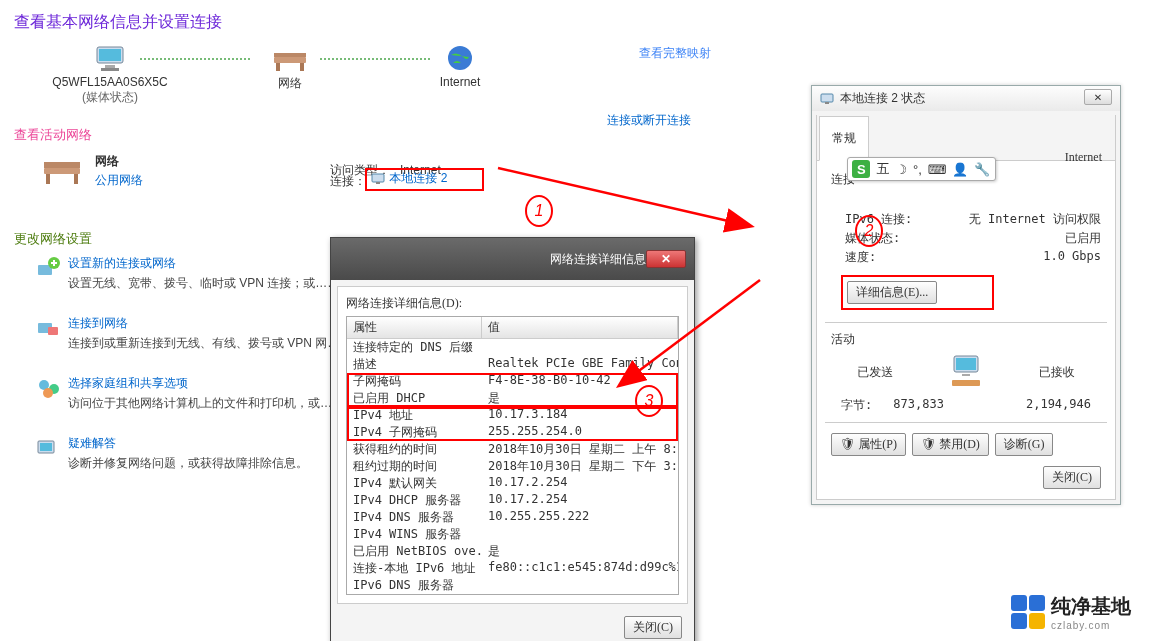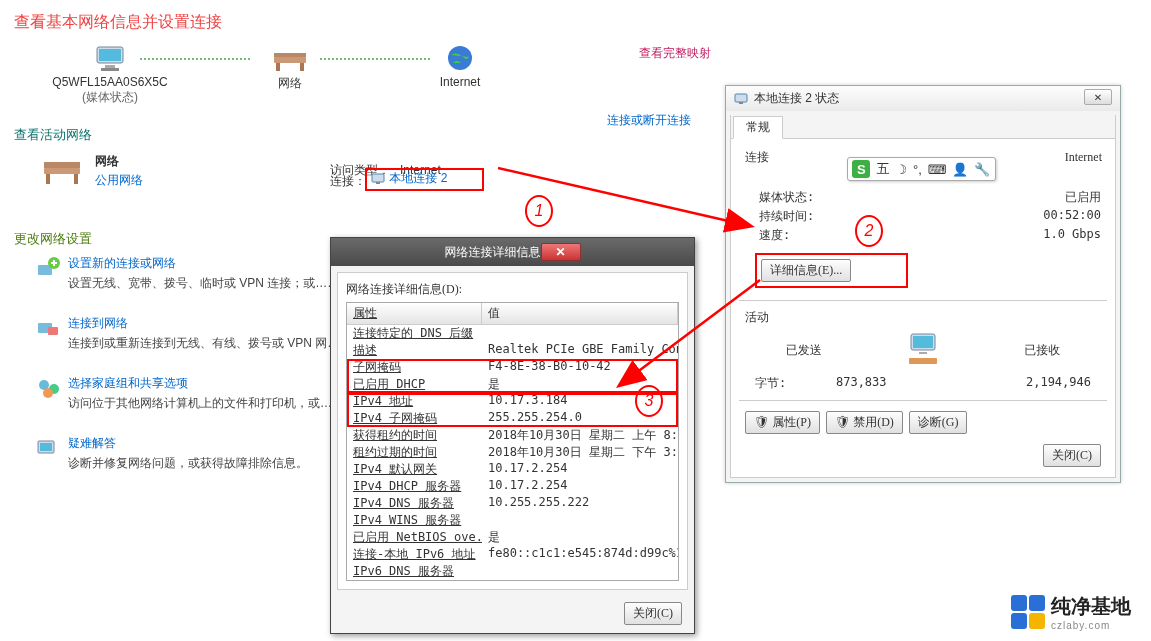--- a/index.html
+++ b/index.html
@@ -1,69 +1,69 @@
 <!DOCTYPE html>
 <html><head>
 <meta charset="utf-8">
 <style>
 * { box-sizing: border-box; margin: 0; padding: 0; }
 body { font-family: "Microsoft YaHei", "SimSun", sans-serif; font-size: 12px; color: #333; background: #fff; position: relative; width: 1151px; height: 641px; overflow: hidden; }
 a { color: #0066cc; text-decoration: none; cursor: pointer; }
 
 
-.page-title { color: #ef4444; font-size: 16px; font-weight: normal; position: absolute; top: 12px; left: 14px; }
+.page-title { color: #6d28d9; font-size: 16px; font-weight: normal; position: absolute; top: 12px; left: 14px; }
 .map-row { position: absolute; top: 40px; left: 50px; right: 420px; height: 70px; }
 .net-node { position: absolute; text-align: center; font-size: 12px; width: 120px; }
 .net-node .icon { height: 35px; display: flex; justify-content: center; align-items: center; }
-.see-map { position: absolute; top: 45px; right: 440px; color: #be185d; }
-.view-active { position: absolute; top: 126px; left: 14px; color: #0f766e; font-size: 13px; }
+.see-map { position: absolute; top: 45px; right: 440px; color: #3b82f6; }
+.view-active { position: absolute; top: 126px; left: 14px; color: #ec4899; font-size: 13px; }
 .conn-or-disc { position: absolute; top: 112px; right: 460px; }
 
 .active-net { position: absolute; top: 150px; left: 40px; right: 420px; height: 55px; }
 .bench-icon { position: absolute; top: 0; left: 0; }
 .net-label { position: absolute; top: 3px; left: 55px; font-weight: bold; }
 .net-link { position: absolute; top: 22px; left: 55px; }
 .access-type { position: absolute; top: 12px; left: 290px; }
 .conn-row { position: absolute; top: 22px; left: 290px; }
 .conn-link { display: inline-flex; align-items: center; gap: 4px; border: 2px solid #ff0000; padding: 0px 35px 2px 4px; margin-left: -4px; margin-top: -4px; }
 
 .change-settings { position: absolute; top: 230px; left: 14px; color: #4d7c0f; font-size: 13px; }
 .task { position: absolute; left: 36px; right: 420px; }
 .task .ti { position: absolute; left: 0; top: 0; }
 .task .tt { position: absolute; left: 32px; top: 0; }
 .task .td { position: absolute; left: 32px; top: 20px; color: #444; }
 
 
-.status-win { position: absolute; top: 85px; right: 30px; width: 396px; border: 1px solid #9aa; background: #f4f4f4; box-shadow: 0 0 4px rgba(0,0,0,0.2); }
+.status-win { position: absolute; top: 85px; right: 30px; width: 310px; border: 1px solid #9aa; background: #f4f4f4; box-shadow: 0 0 4px rgba(0,0,0,0.2); }
 .sw-title { display: flex; align-items: center; gap: 6px; padding: 4px 8px; background: linear-gradient(#fdfdfd,#eaeaea); position: relative; }
 .sw-close { position: absolute; right: 8px; top: 3px; border: 1px solid #aaa; width: 28px; height: 16px; border-radius: 2px; display: flex; align-items: center; justify-content: center; font-size: 10px; background: linear-gradient(#fff,#ddd); cursor: pointer; }
 .sw-body { background: #fff; margin: 4px; border: 1px solid #ccc; border-top: none; }
-.tab { display: inline-block; padding: 2px 12px; border: 1px solid #ccc; border-bottom: 1px solid #fff; background: #fff; position: relative; top: 1px; left: 2px; }
+.tab { display: inline-block; padding: 13px 12px; border: 1px solid #ccc; border-bottom: 1px solid #fff; background: #fff; position: relative; top: 1px; left: 2px; }
 .tab-wrap { background: #f4f4f4; border-bottom: 1px solid #ccc; }
 .sw-inner { padding: 10px 14px; font-family: "SimSun", monospace; }
 .sw-section-title { margin-bottom: 6px; }
 .kv-row { display: flex; justify-content: space-between; padding: 1px 0; font-size: 12px; }
 .kv-row .k { padding-left: 14px; }
 .btn { display: inline-block; border: 1px solid #888; background: linear-gradient(#fefefe,#e0e0e0); padding: 2px 8px; border-radius: 2px; cursor: pointer; font-size: 12px; font-family: "SimSun"; }
 hr.sep { border: none; border-top: 1px solid #ccc; margin: 8px -6px; }
 .activity-row { display: flex; justify-content: space-around; align-items: center; margin: 6px 0; }
 .btn-row { display: flex; gap: 6px; margin-top: 10px; justify-content: flex-start; }
 .btn-row-close { text-align: right; margin-top: 10px; }
 
 
 .details-win { position: absolute; top: 237px; left: 330px; width: 365px; border: 1px solid #444; background: #f4f4f4; box-shadow: 2px 2px 6px rgba(0,0,0,0.4); }
-.dw-title { background: linear-gradient(#6a6a6a,#4a4a4a); color: #fff; padding: 5px 8px; display: flex; justify-content: center; align-items: center; }
+.dw-title { background: linear-gradient(#6a6a6a,#4a4a4a); color: #fff; padding: 12px 8px; display: flex; justify-content: flex-end; align-items: center; }
 .dw-close { background: linear-gradient(#e77,#c33); color: #fff; width: 40px; height: 18px; border: 1px solid #833; border-radius: 2px; display: flex; align-items: center; justify-content: center; cursor: pointer; font-weight: bold; }
 .dw-body { background: #fff; margin: 6px; padding: 8px; border: 1px solid #ccc; }
 .dw-label { margin-bottom: 4px; font-family: "SimSun"; }
 .detail-table { width: 100%; border: 1px solid #aaa; font-family: "SimSun", monospace; font-size: 12px; }
 .detail-table .hdr { background: linear-gradient(#fff,#e4e4e4); display: flex; border-bottom: 1px solid #ccc; }
 .detail-table .hdr > div { padding: 2px 6px; border-right: 1px solid #ccc; }
 .detail-table .row { display: flex; }
-.detail-table .c1 { width: 135px; padding: 0 6px; white-space: nowrap; overflow: hidden; text-decoration: underline; }
+.detail-table .c1 { width: 135px; padding: 0 6px; white-space: nowrap; overflow: hidden; }
 .detail-table .c2 { flex: 1; padding: 0 6px; white-space: nowrap; overflow: hidden; }
 .dw-close-row { text-align: right; padding: 6px 12px 8px; }
 
 
 .circle-num { position: absolute; border: 2px solid #ff0000; border-radius: 50%; width: 28px; height: 32px; display: flex; align-items: center; justify-content: center; color: #ff0000; font-size: 16px; font-style: italic; }
 .arrow-svg { position: absolute; top: 0; left: 0; pointer-events: none; }
 
 
 .ime { position: absolute; top: 157px; right: 155px; background: #fff; border: 1px solid #aaa; border-radius: 3px; padding: 2px 4px; display: flex; align-items: center; gap: 6px; box-shadow: 1px 1px 3px rgba(0,0,0,0.2); font-size: 13px; }
 .ime .s-icon { background: #3cb043; color: #fff; font-weight: bold; width: 18px; height: 18px; border-radius: 3px; display: flex; align-items: center; justify-content: center; }
@@ -207,26 +207,26 @@
   </div>
   <div class="sw-body">
     <div class="tab-wrap"><div class="tab">常规</div></div>
     <div class="sw-inner">
       <div class="sw-section-title">连接</div>
       <div class="kv-row" style="visibility:hidden;">
           <span class="k">-</span>
           <span>-</span>
         </div>
       <div class="kv-row">
+          <span class="k">IPv6 连接:</span>
+          <span>无 Internet 访问权限</span>
+        </div>
+      <div class="kv-row">
           <span class="k">媒体状态:</span>
           <span>已启用</span>
-        </div>
-      <div class="kv-row">
-          <span class="k">持续时间:</span>
-          <span>00:52:00</span>
         </div>
       <div class="kv-row">
           <span class="k">速度:</span>
           <span>1.0 Gbps</span>
         </div>
       
       <div style="margin:8px 0 4px 10px; display:inline-block; border:2px solid #ff0000; padding:4px 55px 4px 4px;">
         <span class="btn">详细信息(E)...</span>
       </div>
       

